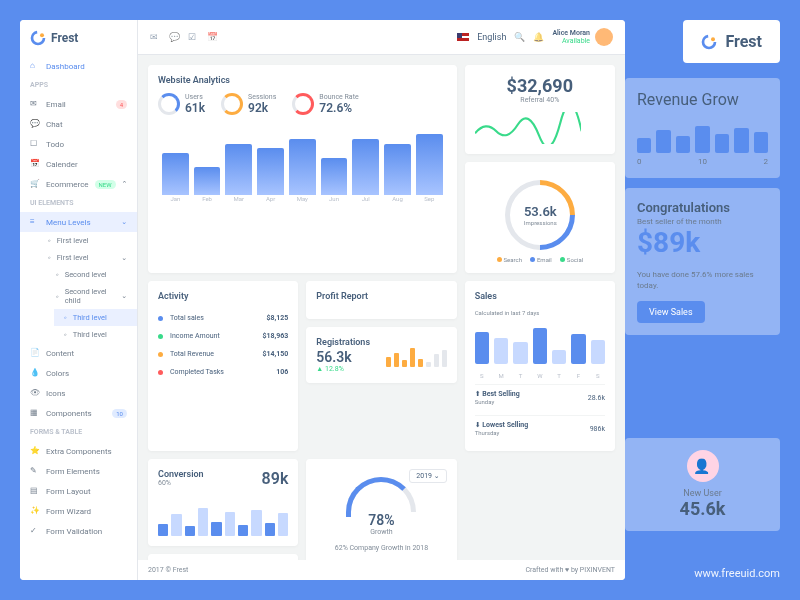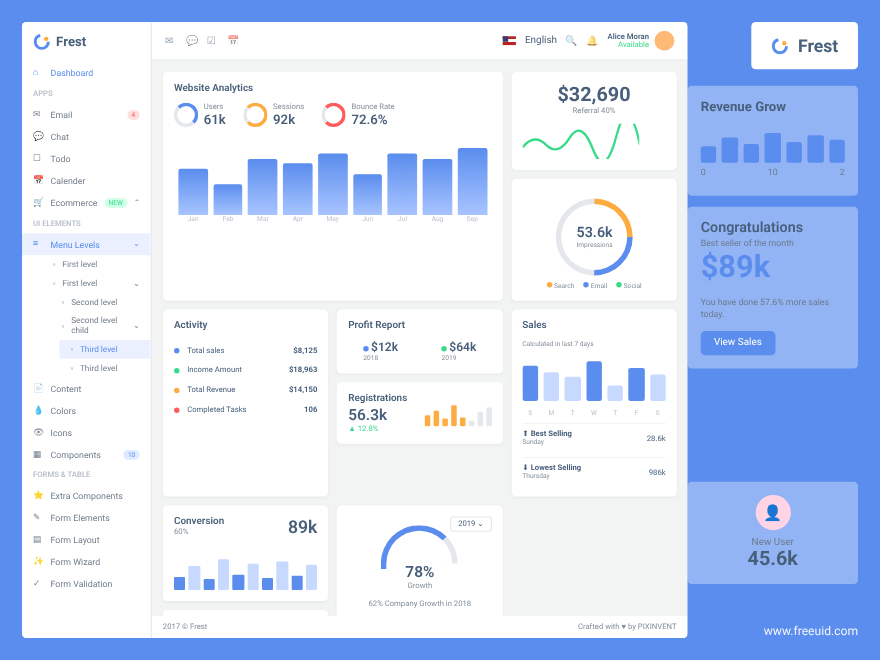--- a/index.html
+++ b/index.html
@@ -334,24 +334,20 @@
               <span class="dot" style="background:#ff5b5c"></span>
               <span>Completed Tasks</span>
             </div>
             <strong>106</strong>
           </div>
       </div>
 
       <div style="display:flex;flex-direction:column;gap:8px">
         <div class="card">
           <div class="card-title">Profit Report</div>
-          <div class="profit">
-            <div class="p-col"><span class="dot" style="background:#5a8dee"></span><span class="p-val">$12k</span><div class="p-yr">2018</div></div>
-            <div class="p-col"><span class="dot" style="background:#39da8a"></span><span class="p-val">$64k</span><div class="p-yr">2019</div></div>
-          </div>
         </div>
         <div class="card" style="display:flex;align-items:center;gap:8px">
           <div>
               <div class="card-title" style="margin-bottom:2px">Registrations</div>
               <div class="reg-val">56.3k</div>
               <div class="reg-change">▲ 12.8%</div>
             </div>
           <div class="reg-bars">
               <span style="height:40%"></span>
               <span style="height:60%"></span>
@@ -444,21 +440,21 @@
 <div class="side-logo">
   <span class="logo-icon">
       <svg viewBox="0 0 24 24">
         <circle cx="12" cy="12" r="9" fill="none" stroke="#5a8dee" stroke-width="4" stroke-dasharray="40 20"></circle>
         <circle cx="18" cy="8" r="3" fill="#fdac41"></circle>
       </svg>
     </span>
   <span>Frest</span>
 </div>
 <div class="side-card sc1">
-  <div style="font-size:12px;font-weight:700">Revenue Grow</div>
+  <div style="font-size:16px;font-weight:400">Revenue Grow</div>
   <div class="bars2">
       <span style="height:40%"></span>
       <span style="height:60%"></span>
       <span style="height:45%"></span>
       <span style="height:70%"></span>
       <span style="height:50%"></span>
       <span style="height:65%"></span>
       <span style="height:55%"></span>
     </div>
   <div style="display:flex;justify-content:space-between;font-size:8px;color:#6b7b8e;margin-top:4px">

